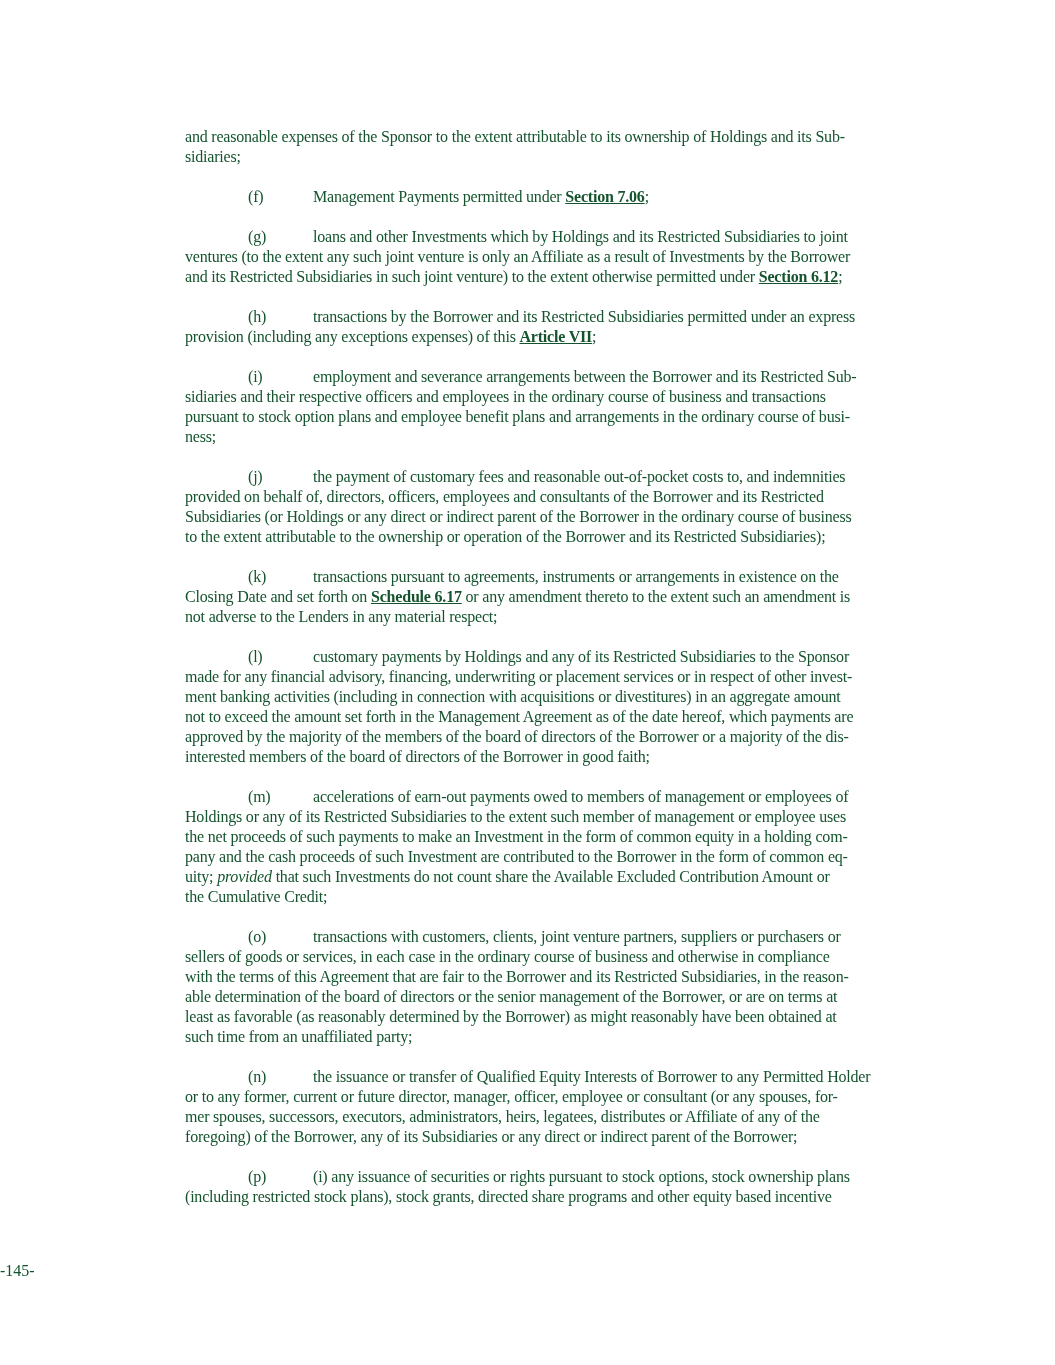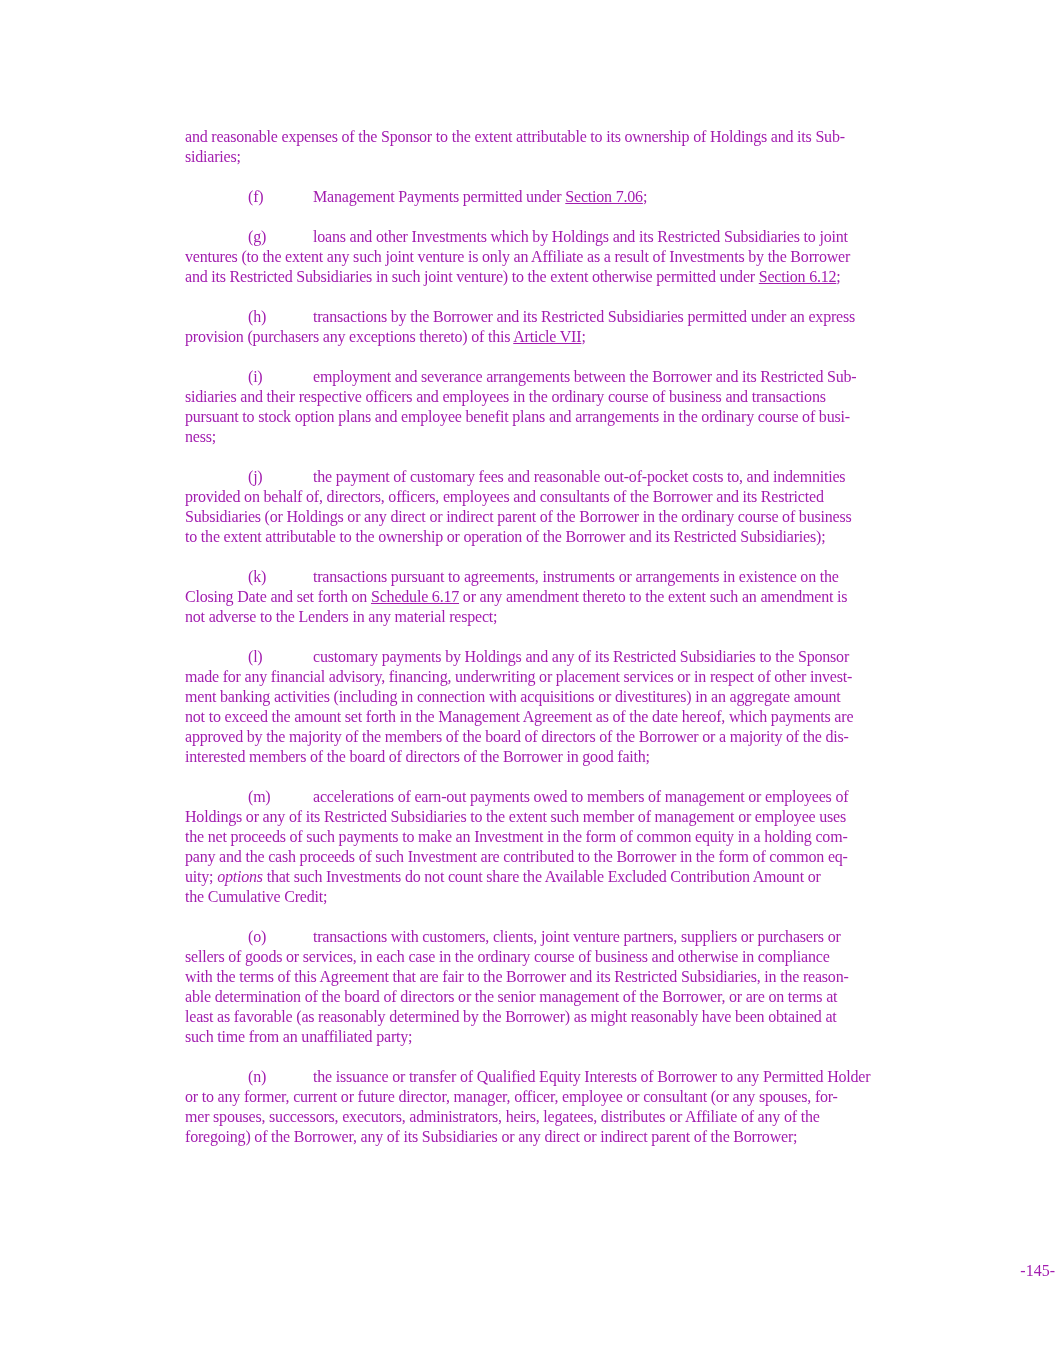--- a/index.html
+++ b/index.html
@@ -5,21 +5,21 @@
   html, body {
     margin: 0;
     padding: 0;
     background: #ffffff;
   }
   .page {
     position: relative;
     width: 1055px;
     height: 1365px;
     background: #ffffff;
-    color: #a21caf;
+    color: #14532d;
     font-family: "Liberation Serif", "DejaVu Serif", serif;
     font-size: 16px;
     line-height: 20px;
     letter-spacing: -0.2px;
     overflow: hidden;
   }
   .content {
     position: absolute;
     left: 185px;
     top: 127px;
@@ -32,44 +32,44 @@
   }
   .para.cont {
     text-indent: 0;
   }
   .plabel {
     display: inline-block;
     width: 65px;
     text-indent: 0;
   }
   .run { }
-  .run-underline { text-decoration: underline; }
+  .run-underline { text-decoration: underline; font-weight: bold; }
   .run-italic { font-style: italic; }
   .footer {
     position: absolute;
-    left: 16px;
+    left: 0;
     right: 0;
     top: 1261px;
-    text-align: right;
+    text-align: left;
     letter-spacing: 0;
   }
 </style>
 </head>
 <body>
 
 <div class="page">
   <main class="content">
       <div class="para cont"><span class="run">and reasonable expenses of the Sponsor to the extent attributable to its ownership of Holdings and its Sub-
 sidiaries;</span></div>
       <div class="para"><span class="plabel">(f)</span><span class="run">Management Payments permitted under </span><span class="run-underline">Section 7.06</span><span class="run">;</span></div>
       <div class="para"><span class="plabel">(g)</span><span class="run">loans and other Investments which by Holdings and its Restricted Subsidiaries to joint
 ventures (to the extent any such joint venture is only an Affiliate as a result of Investments by the Borrower
 and its Restricted Subsidiaries in such joint venture) to the extent otherwise permitted under </span><span class="run-underline">Section 6.12</span><span class="run">;</span></div>
       <div class="para"><span class="plabel">(h)</span><span class="run">transactions by the Borrower and its Restricted Subsidiaries permitted under an express
-provision (purchasers any exceptions thereto) of this </span><span class="run-underline">Article VII</span><span class="run">;</span></div>
+provision (including any exceptions expenses) of this </span><span class="run-underline">Article VII</span><span class="run">;</span></div>
       <div class="para"><span class="plabel">(i)</span><span class="run">employment and severance arrangements between the Borrower and its Restricted Sub-
 sidiaries and their respective officers and employees in the ordinary course of business and transactions
 pursuant to stock option plans and employee benefit plans and arrangements in the ordinary course of busi-
 ness;</span></div>
       <div class="para"><span class="plabel">(j)</span><span class="run">the payment of customary fees and reasonable out-of-pocket costs to, and indemnities
 provided on behalf of, directors, officers, employees and consultants of the Borrower and its Restricted
 Subsidiaries (or Holdings or any direct or indirect parent of the Borrower in the ordinary course of business
 to the extent attributable to the ownership or operation of the Borrower and its Restricted Subsidiaries);</span></div>
       <div class="para"><span class="plabel">(k)</span><span class="run">transactions pursuant to agreements, instruments or arrangements in existence on the
 Closing Date and set forth on </span><span class="run-underline">Schedule 6.17</span><span class="run"> or any amendment thereto to the extent such an amendment is
@@ -77,27 +77,29 @@
       <div class="para"><span class="plabel">(l)</span><span class="run">customary payments by Holdings and any of its Restricted Subsidiaries to the Sponsor
 made for any financial advisory, financing, underwriting or placement services or in respect of other invest-
 ment banking activities (including in connection with acquisitions or divestitures) in an aggregate amount
 not to exceed the amount set forth in the Management Agreement as of the date hereof, which payments are
 approved by the majority of the members of the board of directors of the Borrower or a majority of the dis-
 interested members of the board of directors of the Borrower in good faith;</span></div>
       <div class="para"><span class="plabel">(m)</span><span class="run">accelerations of earn-out payments owed to members of management or employees of
 Holdings or any of its Restricted Subsidiaries to the extent such member of management or employee uses
 the net proceeds of such payments to make an Investment in the form of common equity in a holding com-
 pany and the cash proceeds of such Investment are contributed to the Borrower in the form of common eq-
-uity; </span><span class="run-italic">options</span><span class="run"> that such Investments do not count share the Available Excluded Contribution Amount or
+uity; </span><span class="run-italic">provided</span><span class="run"> that such Investments do not count share the Available Excluded Contribution Amount or
 the Cumulative Credit;</span></div>
       <div class="para"><span class="plabel">(o)</span><span class="run">transactions with customers, clients, joint venture partners, suppliers or purchasers or
 sellers of goods or services, in each case in the ordinary course of business and otherwise in compliance
 with the terms of this Agreement that are fair to the Borrower and its Restricted Subsidiaries, in the reason-
 able determination of the board of directors or the senior management of the Borrower, or are on terms at
 least as favorable (as reasonably determined by the Borrower) as might reasonably have been obtained at
 such time from an unaffiliated party;</span></div>
       <div class="para"><span class="plabel">(n)</span><span class="run">the issuance or transfer of Qualified Equity Interests of Borrower to any Permitted Holder
 or to any former, current or future director, manager, officer, employee or consultant (or any spouses, for-
 mer spouses, successors, executors, administrators, heirs, legatees, distributes or Affiliate of any of the
 foregoing) of the Borrower, any of its Subsidiaries or any direct or indirect parent of the Borrower;</span></div>
+      <div class="para"><span class="plabel">(p)</span><span class="run">(i) any issuance of securities or rights pursuant to stock options, stock ownership plans
+(including restricted stock plans), stock grants, directed share programs and other equity based incentive</span></div>
     </main>
   <div class="footer">-145-</div>
 </div>
 
 </body></html>

